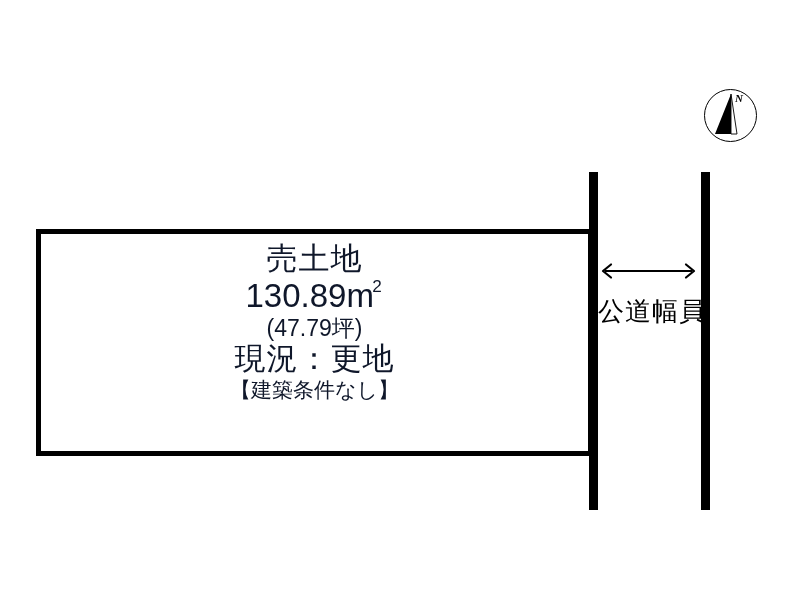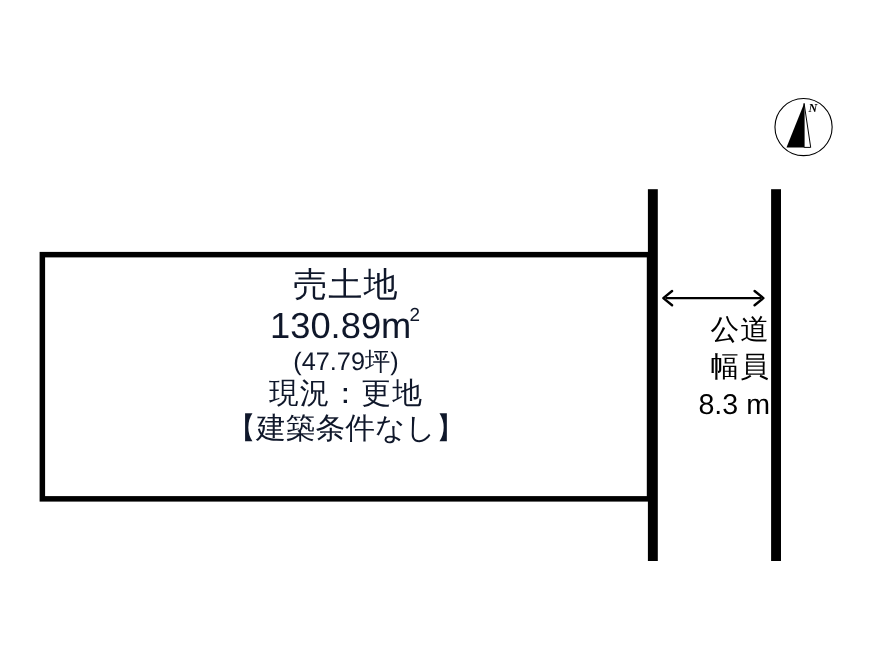--- a/index.html
+++ b/index.html
@@ -49,22 +49,22 @@
   }
   .plot-line {
     line-height: 1.12;
     white-space: nowrap;
     text-align: center;
     color: #0f172a;
   }
   .line-title   { font-size: 31px; letter-spacing: 1px; margin-bottom: 1px; }
   .line-area    { font-size: 33px; letter-spacing: 0px; margin-bottom: 1px; }
   .line-tsubo   { font-size: 23px; letter-spacing: 0px; margin-bottom: 1px; }
-  .line-status  { font-size: 27px; letter-spacing: 1px; margin-bottom: 1px; }
-  .line-note    { font-size: 27px; letter-spacing: 0px; }
+  .line-status  { font-size: 31px; letter-spacing: 1px; margin-bottom: 1px; }
+  .line-note    { font-size: 21px; letter-spacing: 0px; }
   .sup2 {
     font-size: 0.52em;
     vertical-align: super;
     line-height: 0;
     position: relative;
     top: -0.18em;
     left: -0.10em;
   }
 
   
@@ -84,24 +84,24 @@
     left: 598px;
     top: 262px;
     width: 101px;
     height: 18px;
   }
 
   
   .road-label {
     position: absolute;
     left: 598px;
-    top: 283px;
+    top: 295px;
     width: 102px;
     display: flex;
-    flex-direction: column;
+    flex-direction: row;
     align-items: flex-end;
     pointer-events: none;
   }
   .road-label-line {
     font-size: 26px;
     line-height: 1.30;
     white-space: nowrap;
     letter-spacing: 1px;
     color: #000000;
   }
@@ -141,21 +141,20 @@
 
   <svg class="width-arrow" viewBox="0 0 101 18">
     <line x1="7" y1="9" x2="94" y2="9" stroke="#000000" stroke-width="2.2"></line>
     <polyline points="13,2.5 5,9 13,15.5" fill="none" stroke="#000000" stroke-width="2.2" stroke-linecap="round" stroke-linejoin="round"></polyline>
     <polyline points="88,2.5 96,9 88,15.5" fill="none" stroke="#000000" stroke-width="2.2" stroke-linecap="round" stroke-linejoin="round"></polyline>
   </svg>
 
   <div class="road-label">
     <div class="road-label-line">公道</div>
     <div class="road-label-line">幅員</div>
-    <div class="road-label-line measure">8.3 m</div>
   </div>
 
   <svg class="compass" viewBox="0 0 57 57">
     <circle cx="28.5" cy="28.5" r="26" fill="none" stroke="#000000" stroke-width="1"></circle>
 
     <polygon points="29,7 29,47 13,47" fill="#000000"></polygon>
 
     <polygon points="29,7 29,47 35,47" fill="#ffffff" stroke="#000000" stroke-width="0.9"></polygon>
     <text x="33" y="15" font-family="'Liberation Serif', serif" font-size="11" font-style="italic" font-weight="bold" fill="#000000">N</text>
   </svg>

